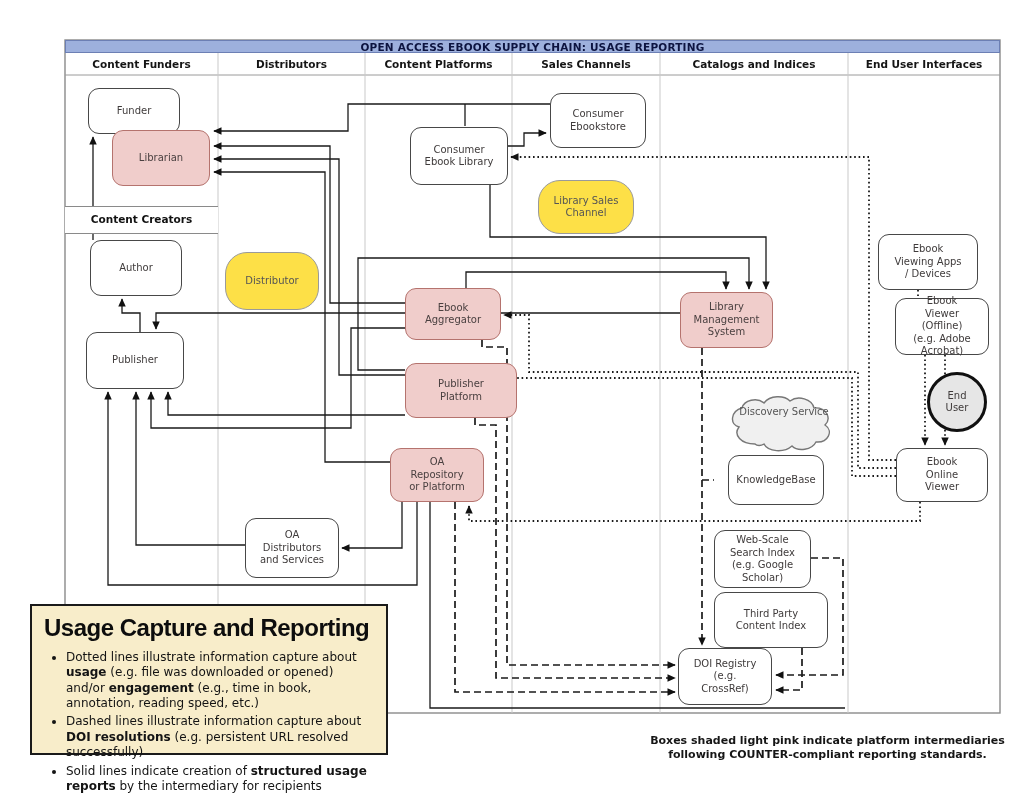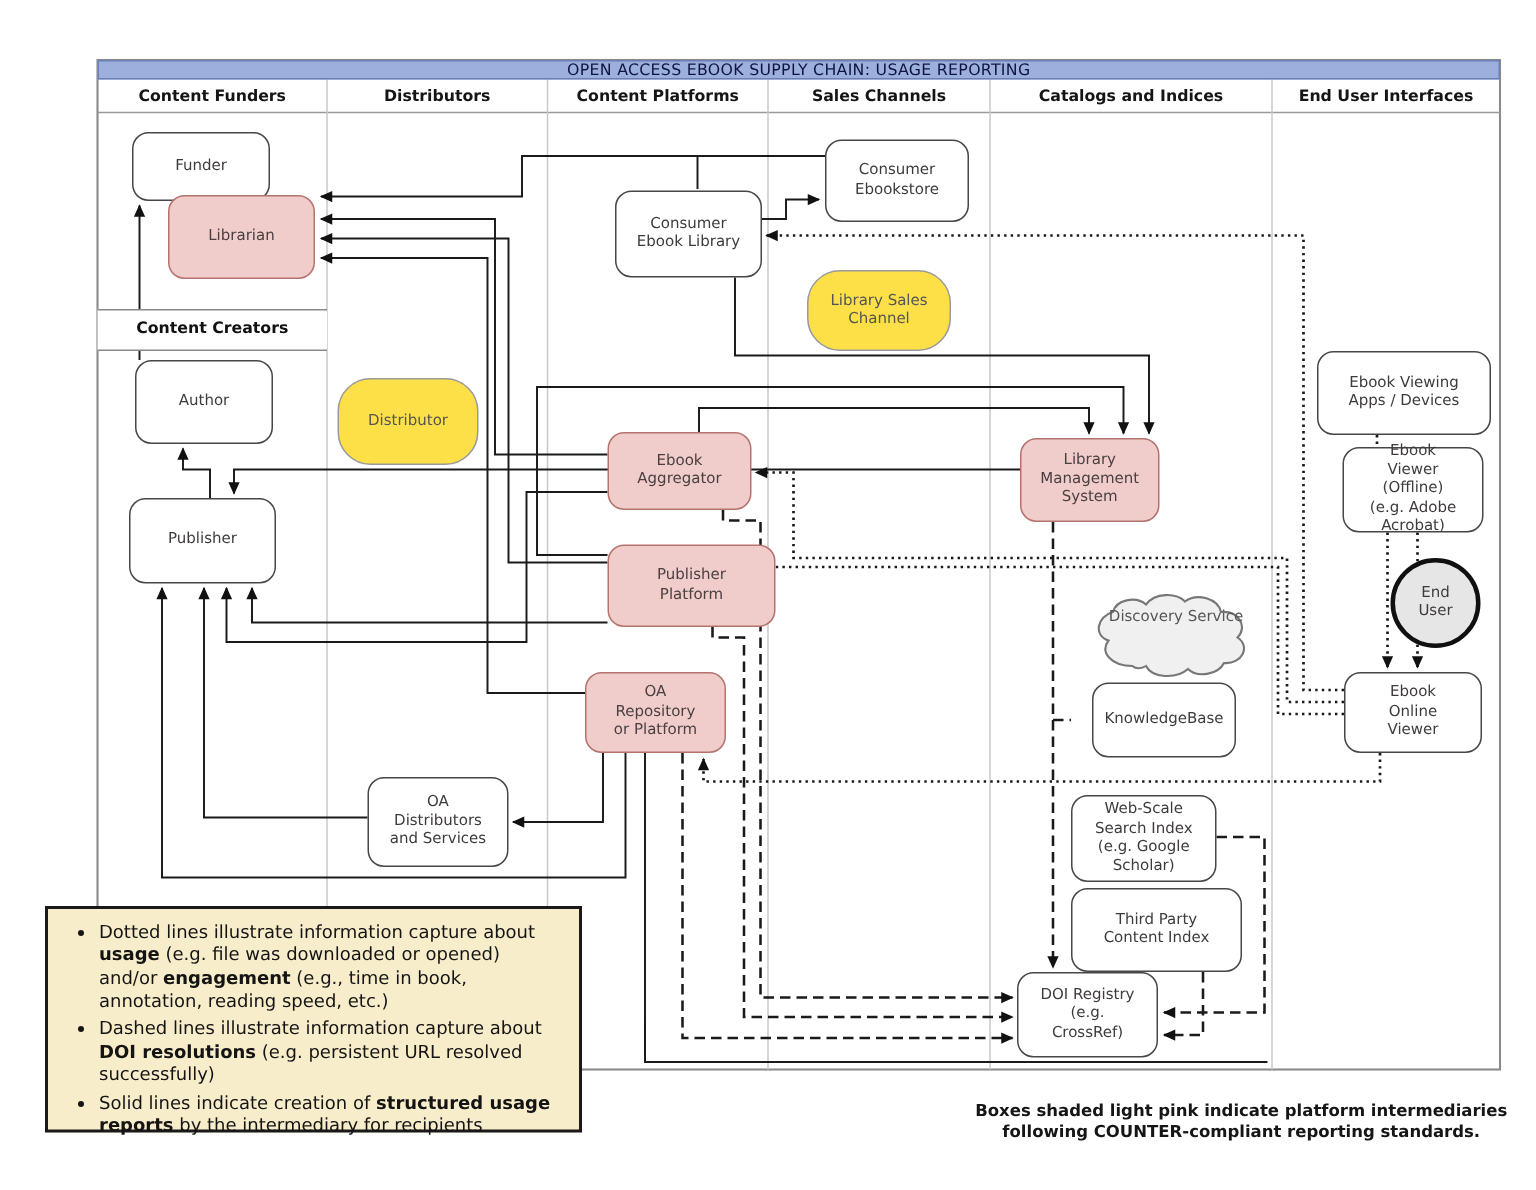--- a/index.html
+++ b/index.html
@@ -13,21 +13,21 @@
   .k-pink{background:#f0cdcb;border:1.4px solid #b5736e;border-radius:11px;color:#4a4040;}
   .k-gray{background:#fde047;border:1.3px solid #9a9a9a;border-radius:22px;color:#555;}
   .k-band{background:#ffffff;border-top:1.2px solid #8a8a8a;border-bottom:1.2px solid #8a8a8a;
           font-weight:bold;color:#111;border-radius:0;font-size:10.5px;}
   .k-circle{background:#e6e6e6;border:3.5px solid #101010;border-radius:50%;}
   .k-cloud{background:transparent;border:none;padding:0;}
   .k-cloud .cloud-label{position:absolute;left:0;top:10px;width:100%;text-align:center;color:#555;}
   .k-cloud svg{position:absolute;left:0;top:0;}
   #titlebar{position:absolute;left:65px;top:40px;width:935px;height:13px;background:#9db0dd;
             border:1px solid #6c7fb4;box-sizing:border-box;z-index:3;display:flex;align-items:center;
-            justify-content:center;font-size:10.5px;font-weight:normal;color:#0d1440;letter-spacing:.2px;}
+            justify-content:center;font-size:10.5px;font-weight:bold;color:#0d1440;letter-spacing:.2px;}
   #colheads{position:absolute;left:0;top:53px;height:22px;z-index:3;}
   .colhead{position:absolute;top:0;height:22px;display:flex;align-items:center;justify-content:center;
            font-size:10.5px;font-weight:bold;color:#151515;}
   #legend{position:absolute;left:30px;top:604px;width:358px;height:151px;background:#f8edca;
           border:2.5px solid #1a1a1a;box-sizing:border-box;z-index:4;padding:8px 12px 6px 12px;}
   #legend h1{margin:0 0 8px 0;font-size:24px;letter-spacing:-0.5px;color:#0d0d0d;
              font-family:"Liberation Sans","DejaVu Sans",sans-serif;}
   #legend ul{margin:0;padding-left:22px;}
   #legend li{font-size:12px;line-height:1.28;color:#141414;margin-bottom:3px;}
   #legend b{font-weight:bold;}
@@ -144,21 +144,21 @@
       </div>
       <div class="node k-plain" style="left: 714px; top: 592px; width: 114px; height: 56px;">
         <span>Third Party Content Index</span>
       </div>
       <div class="node k-plain" style="left: 678px; top: 648px; width: 94px; height: 57px;">
         <span>DOI Registry (e.g. CrossRef)</span>
       </div>
       <div class="node k-plain" style="left: 245px; top: 518px; width: 94px; height: 60px;">
         <span>OA Distributors and Services</span>
       </div>
-      <div class="node k-plain" style="left: 878px; top: 234px; width: 116px; height: 56px;">
+      <div class="node k-plain" style="left: 878px; top: 234px; width: 100px; height: 56px;">
         <span>Ebook Viewing Apps / Devices</span>
       </div>
       <div class="node k-plain" style="left: 895px; top: 298px; width: 94px; height: 57px;">
         <span>Ebook Viewer (Offline) (e.g. Adobe Acrobat)</span>
       </div>
       <div class="node k-circle" style="left: 927px; top: 372px; width: 60px; height: 60px;">
         <span>End User</span>
       </div>
       <div class="node k-plain" style="left: 896px; top: 448px; width: 92px; height: 54px;">
         <span>Ebook Online Viewer</span>
@@ -172,20 +172,21 @@
   <div id="colheads">
       <div class="colhead" style="left: 65px; width: 153px;">Content Funders</div>
       <div class="colhead" style="left: 218px; width: 147px;">Distributors</div>
       <div class="colhead" style="left: 365px; width: 147px;">Content Platforms</div>
       <div class="colhead" style="left: 512px; width: 148px;">Sales Channels</div>
       <div class="colhead" style="left: 660px; width: 188px;">Catalogs and Indices</div>
       <div class="colhead" style="left: 848px; width: 152px;">End User Interfaces</div>
     </div>
 
   <div id="legend">
+    <h1>Usage Capture and Reporting</h1>
     <ul id="legend-list">
         <li><span>Dotted lines illustrate information capture about </span><b>usage</b><span> (e.g. file was downloaded or opened) and/or </span><b>engagement</b><span> (e.g., time in book, annotation, reading speed, etc.)</span></li>
         <li><span>Dashed lines illustrate information capture about </span><b>DOI resolutions</b><span> (e.g. persistent URL resolved successfully)</span></li>
         <li><span>Solid lines indicate creation of </span><b>structured usage reports</b><span> by the intermediary for recipients</span></li>
       </ul>
   </div>
 
   <div id="footnote">
     <div>Boxes shaded light pink indicate platform intermediaries</div>
     <div>following COUNTER-compliant reporting standards.</div>

